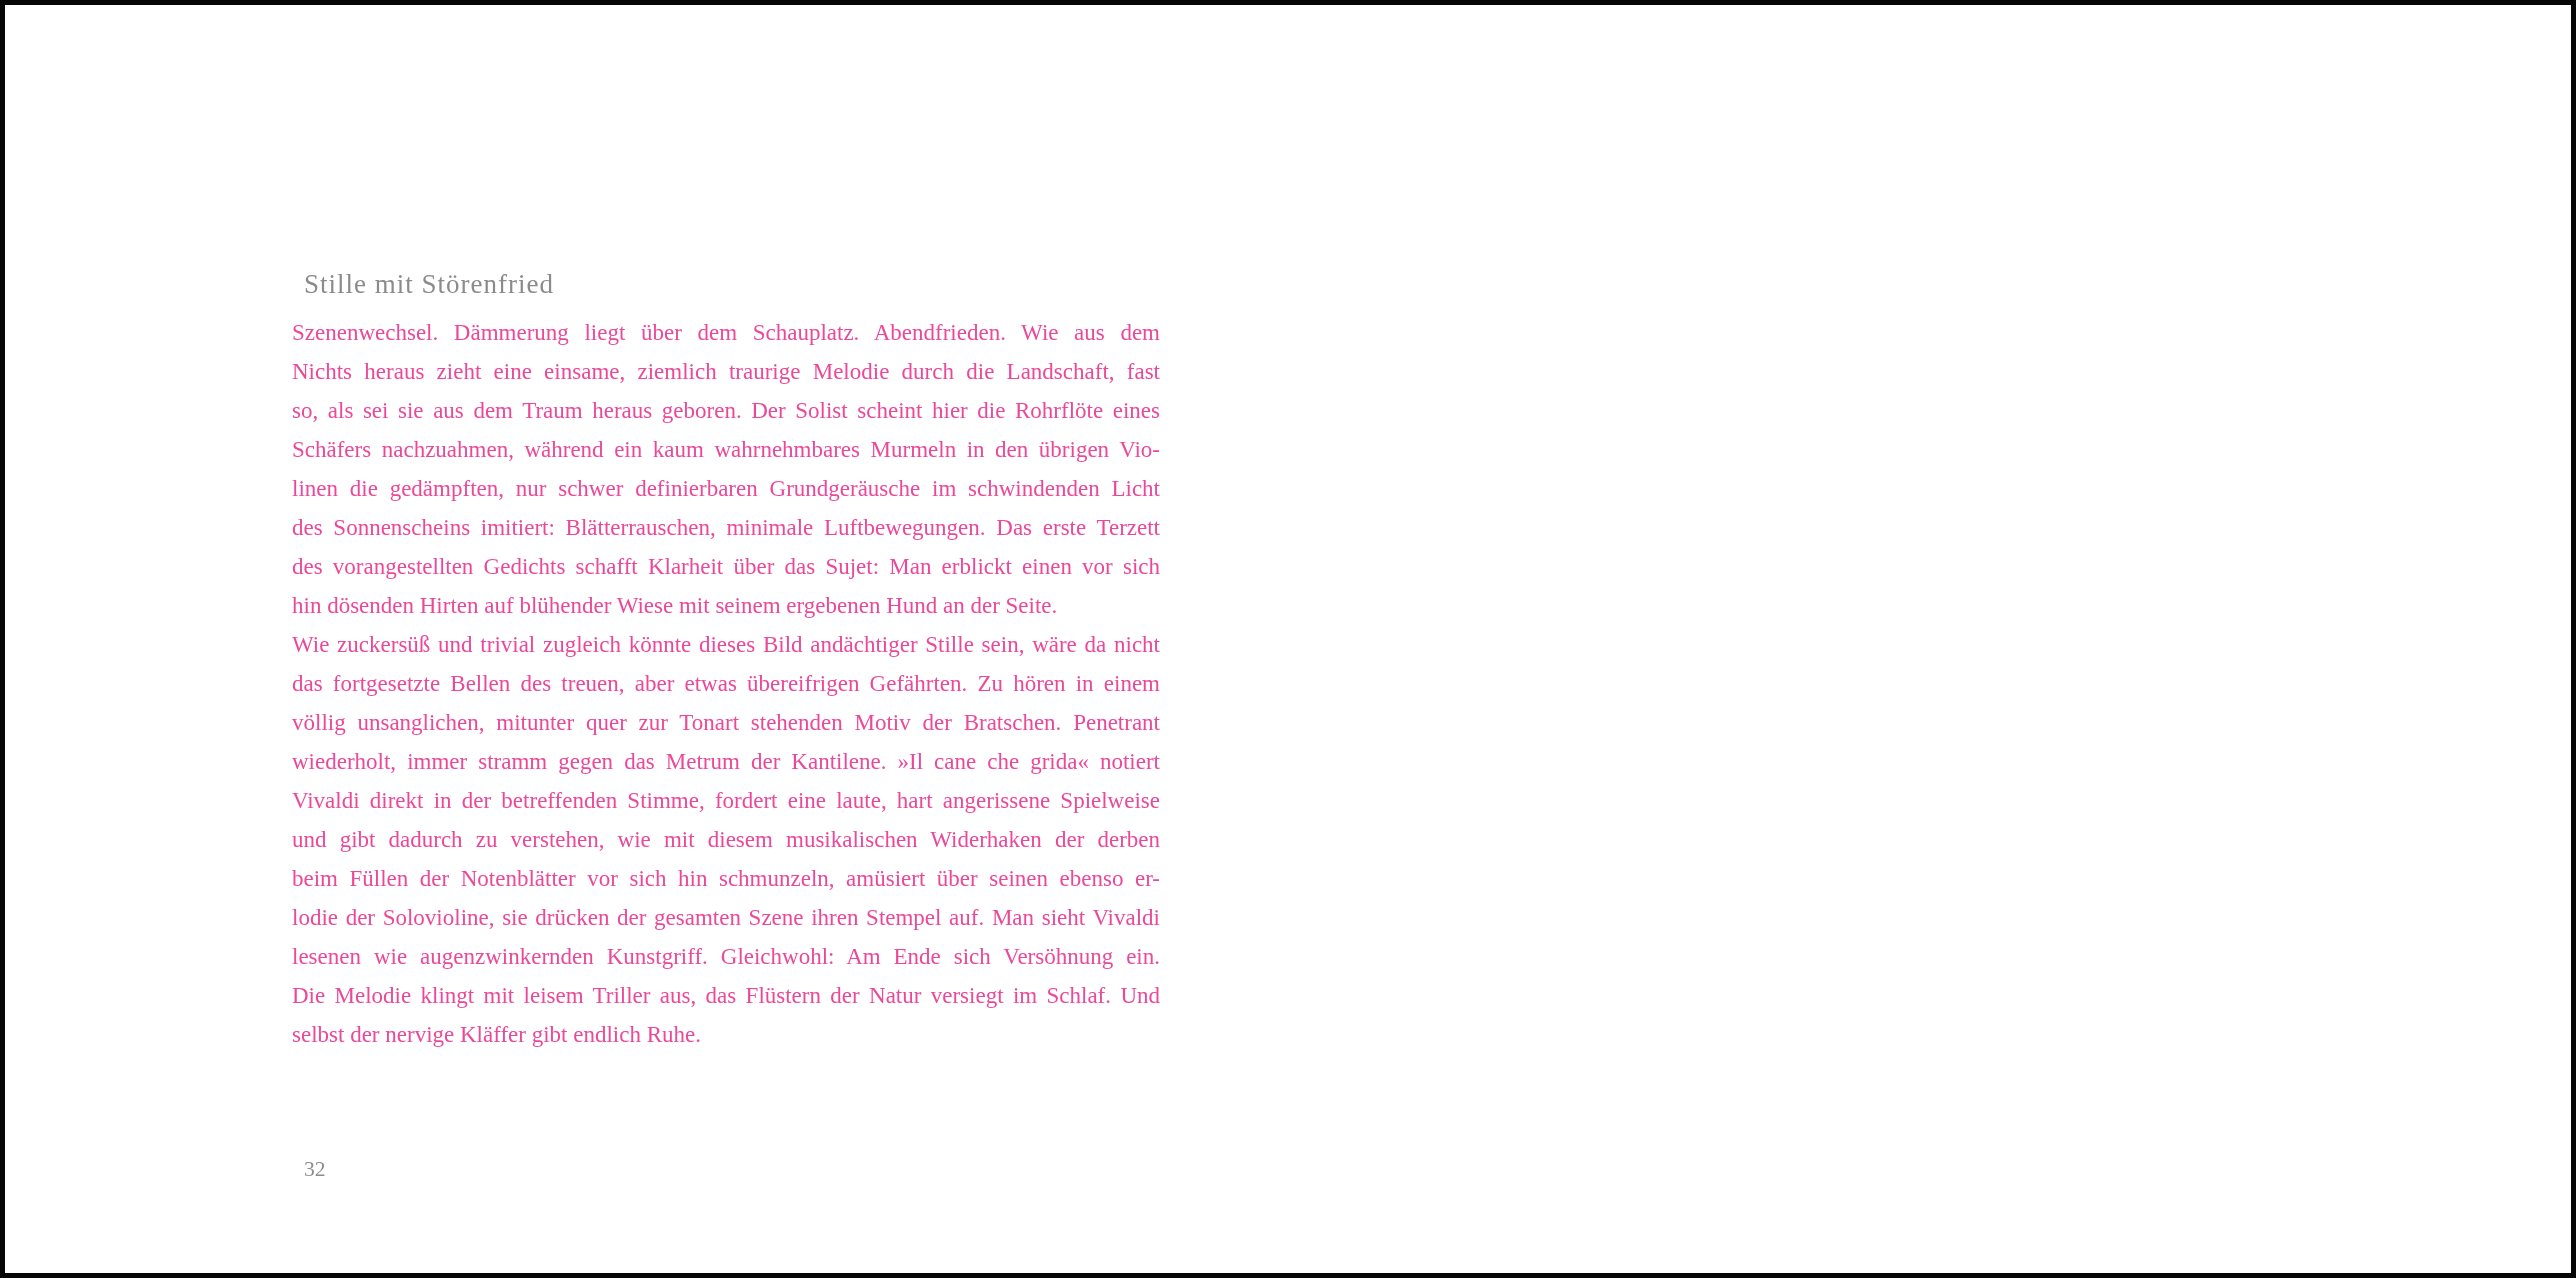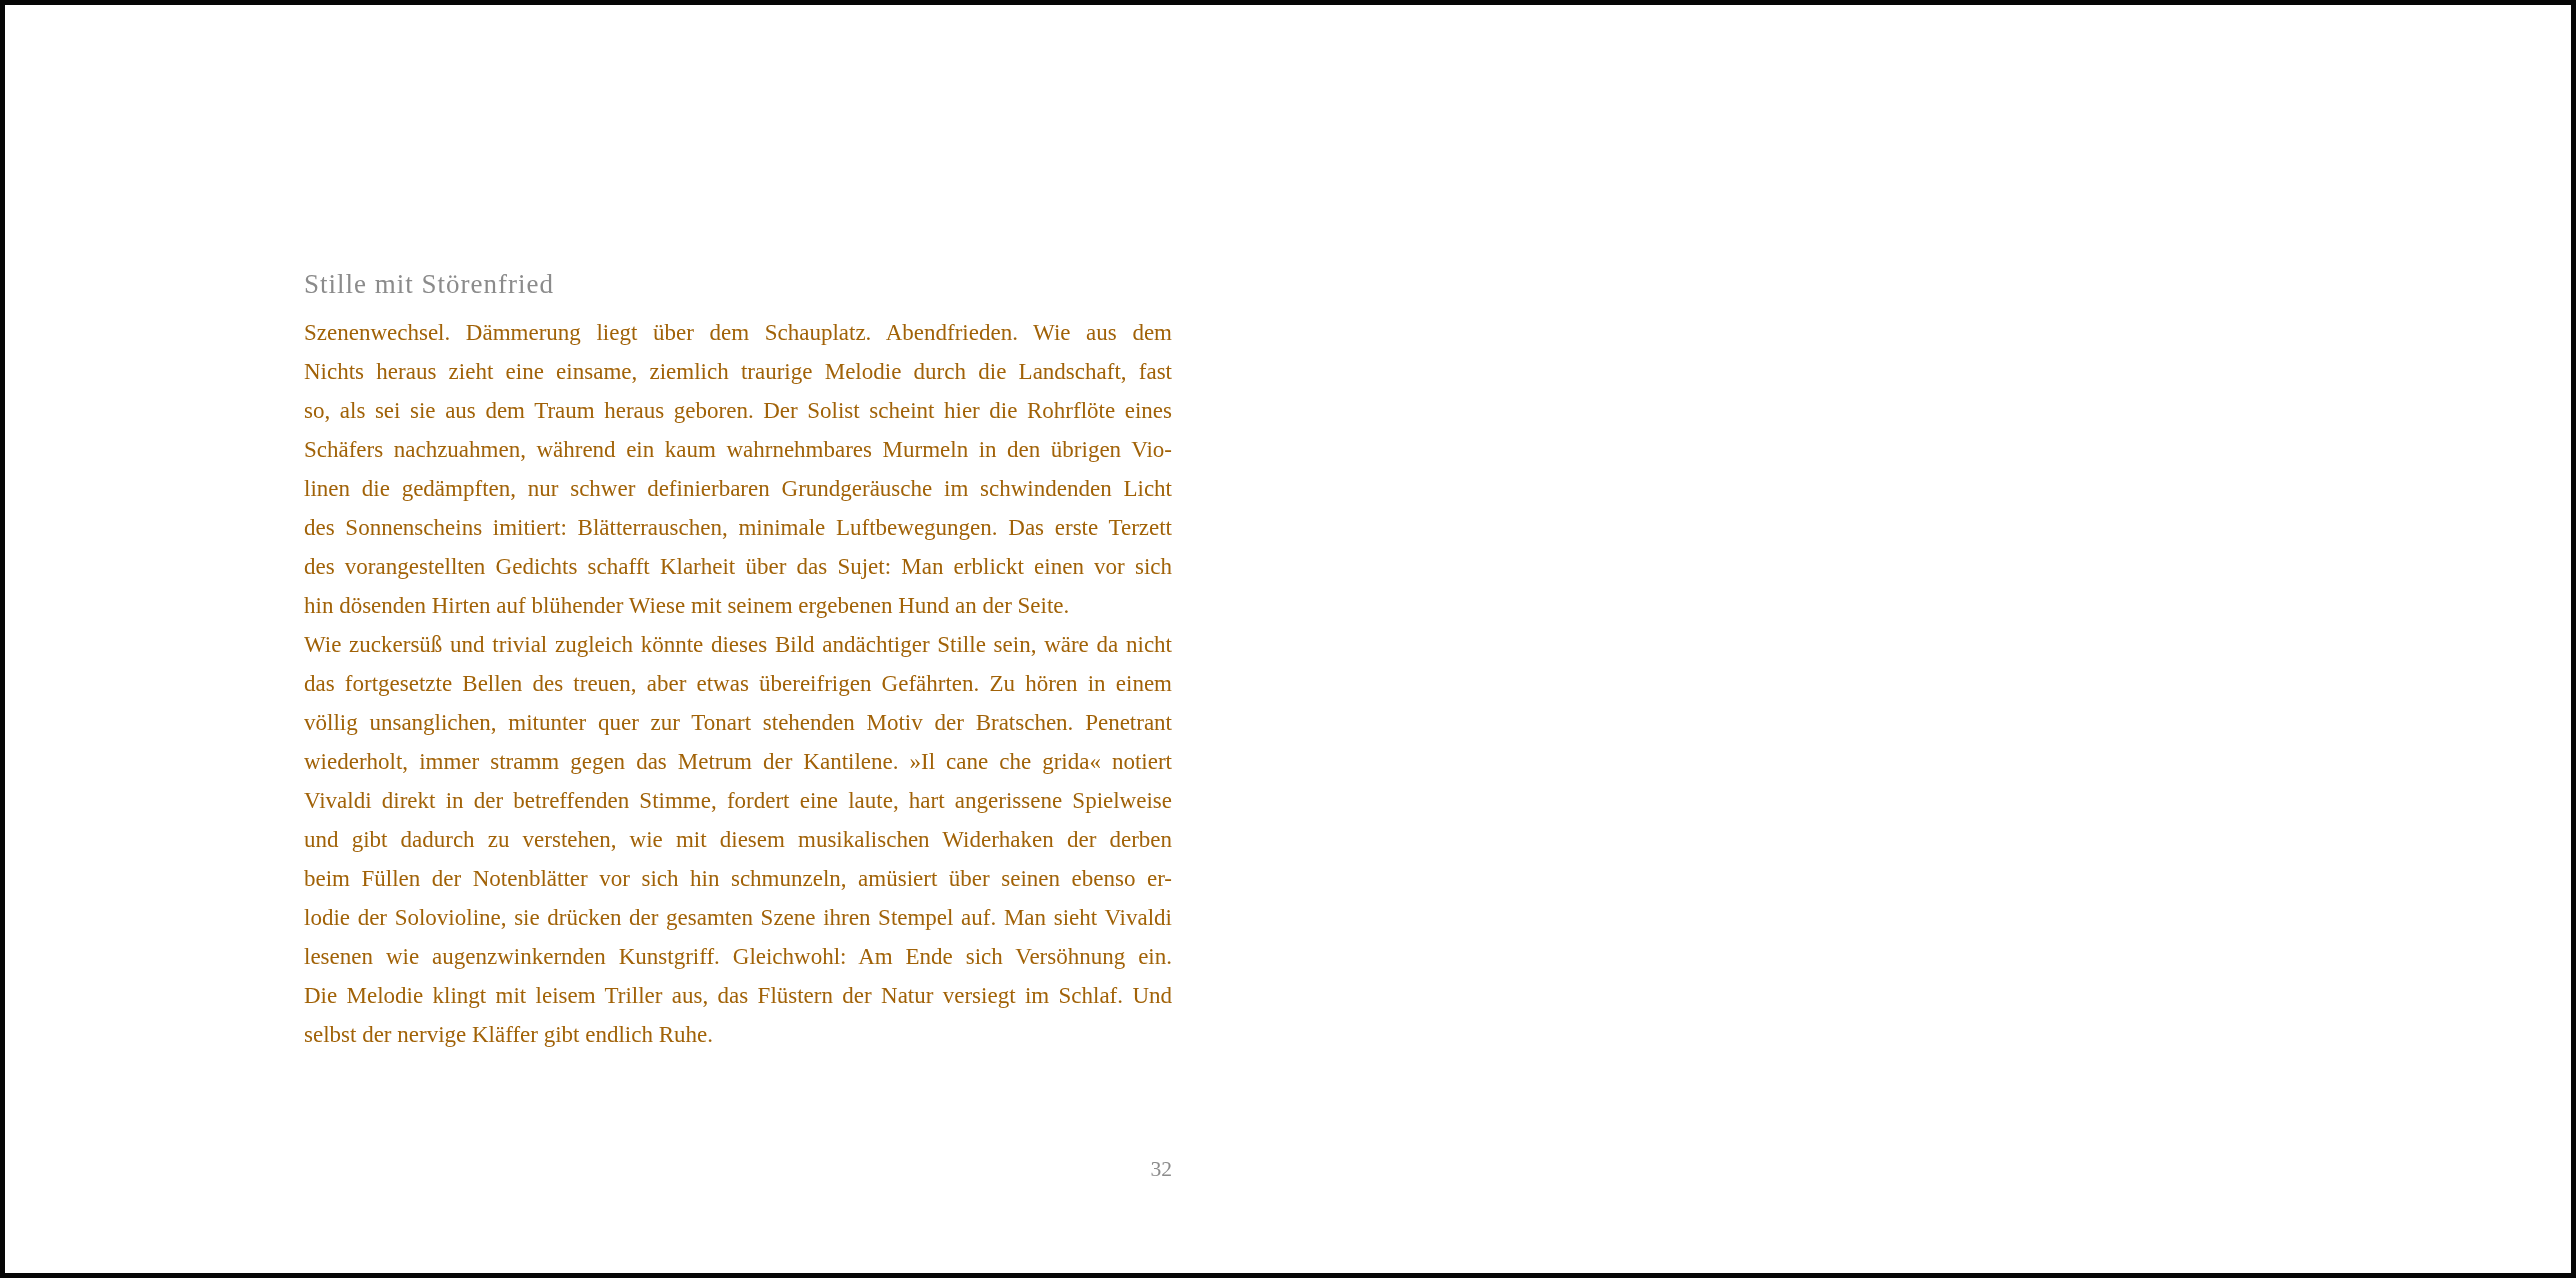--- a/index.html
+++ b/index.html
@@ -2,26 +2,26 @@
 <html style="font-size:8.2px"><head>
 <meta charset="utf-8">
 <style>
   html,body{margin:0;padding:0;width:2921px;height:1278px;background:#ffffff;overflow:hidden;}
   .frame{position:absolute;inset:0;border:5.2px solid #060606;pointer-events:none;}
   .page{position:absolute;top:0;height:1240px;}
   .page.left{left:0;width:1461px;}
   .page.right{left:1461px;width:1461px;}
   .heading{position:absolute;left:304px;top:251px;
     font:400 27px "Liberation Serif",serif;color:#8b8b8b;letter-spacing:1px;white-space:nowrap;}
-  .body-text{position:absolute;left:304px;top:313px;width:868px;
-    font:400 23px/39px "Liberation Serif",serif;color:#a16207;}
+  .body-text{position:absolute;left:292px;top:313px;width:868px;
+    font:400 23px/39px "Liberation Serif",serif;color:#ec4899;}
   .body-text .line{text-align:justify;text-align-last:justify;}
   .body-text .line.last{text-align:justify;text-align-last:auto;}
   .pagenum{position:absolute;top:1157px;font:400 21.6px "Liberation Serif",serif;
-    color:#8b8b8b;text-align:right;}
+    color:#8b8b8b;text-align:left;}
   .pagenum.pn-left{left:304px;width:868px;}
 </style>
 </head>
 <body>
 
 <div>
 
   <section class="page left">
     <h1 class="heading">Stille mit Störenfried</h1>
     <div class="body-text">

